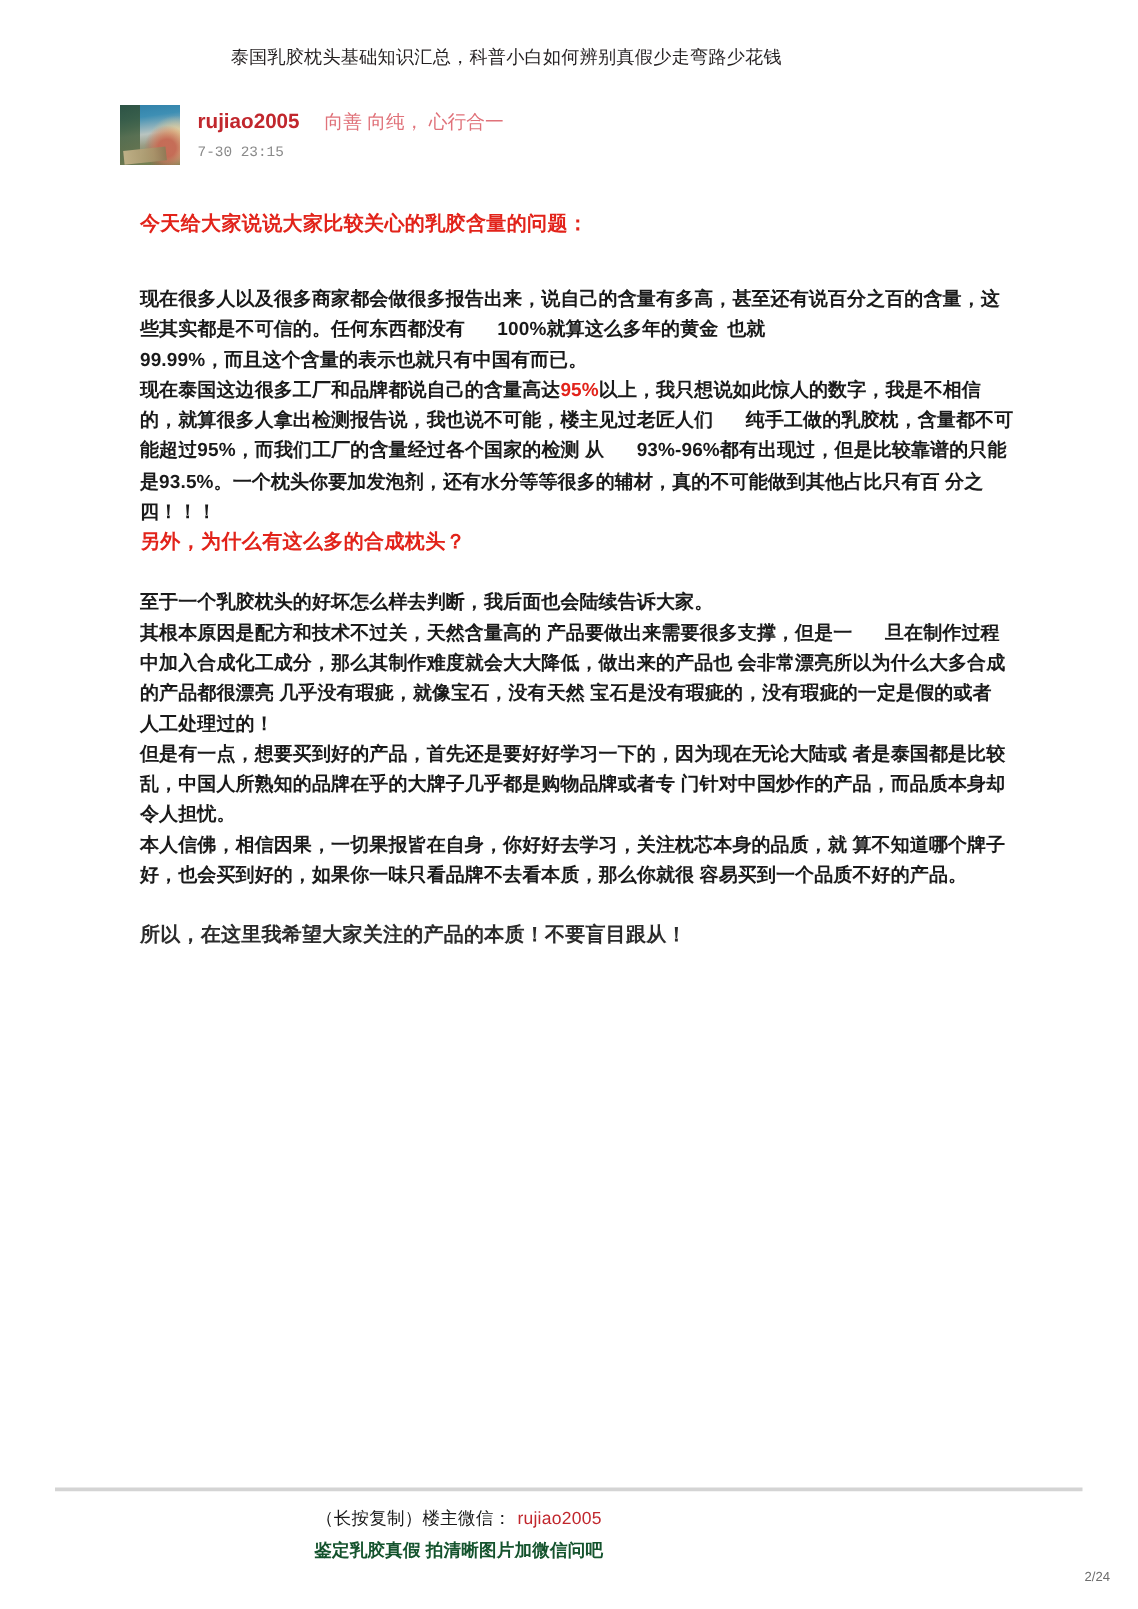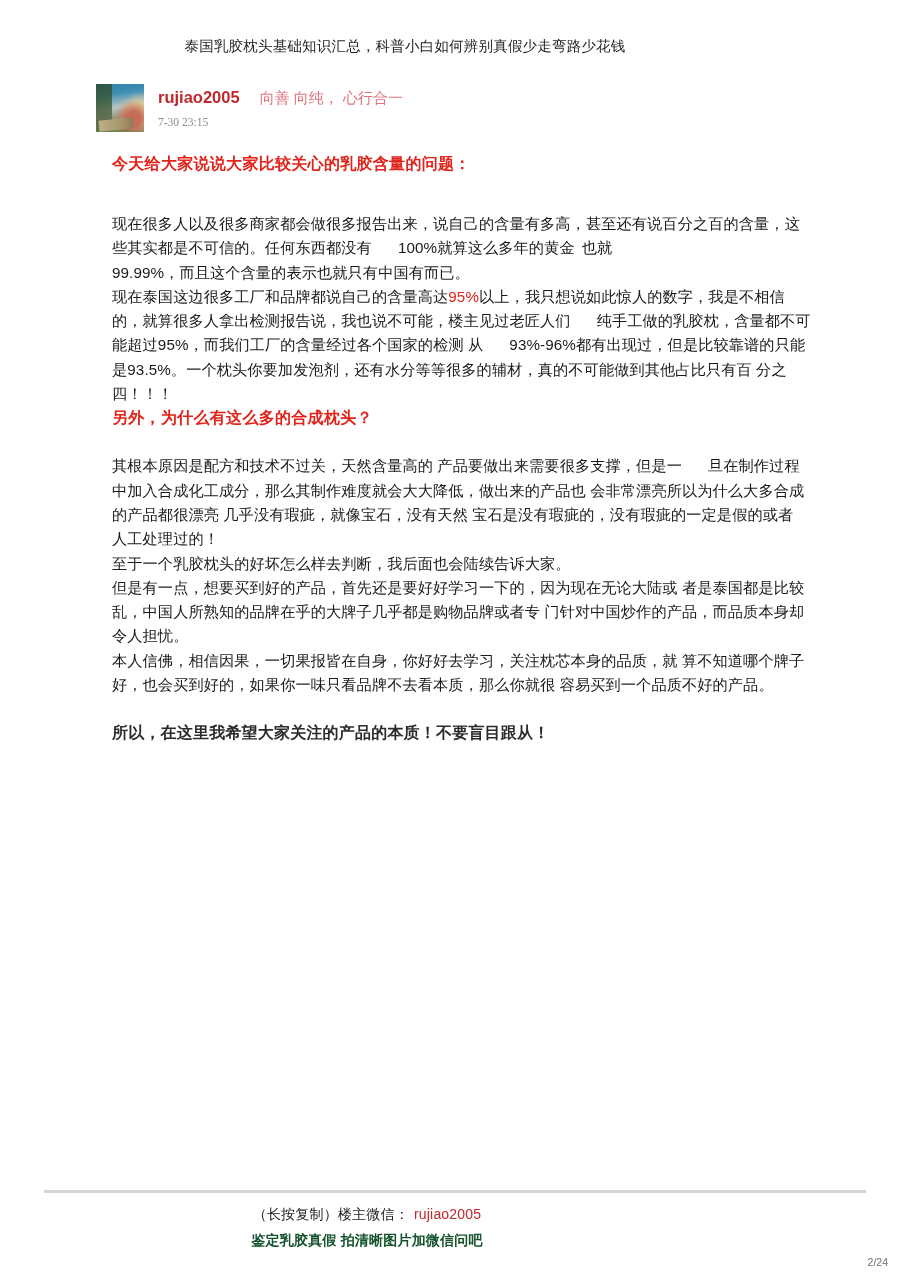--- a/index.html
+++ b/index.html
@@ -90,43 +90,44 @@
   }
   .motto {
     font-size: 15px;
     color: #e0727a;
     margin-left: 20px;
   }
   .timestamp {
     margin-top: 7px;
     font-size: 11.5px;
     color: #8a8a8a;
-    font-family: Liberation Serif, serif;
+    font-family: Liberation Mono, monospace;
   }
 
   
   .body-area {
     position: absolute;
-    top: 152px;
+    top: 168px;
     left: 112px;
     width: 700px;
   }
   .heading-red {
     color: #e2231a;
     font-weight: bold;
     font-size: 16px;
     line-height: 24px;
     letter-spacing: 0.3px;
   }
   .para {
     font-size: 15.2px;
     line-height: 24.3px;
     color: #1a1a1a;
     letter-spacing: 0.1px;
     text-align: left;
+    font-weight: bold;
   }
   .spacer-lg { height: 36px; }
   .spacer-md { height: 24px; }
   .hl-red { color: #e2231a; }
   .gap { display: inline-block; width: 26px; }
   .gap-sm { display: inline-block; width: 7px; }
   .closing {
     font-size: 16px;
     font-weight: bold;
     color: #2b2b2b;
@@ -201,23 +202,23 @@
     <div class="spacer-lg"></div>
 
     <div class="para"><span>现在很多人以及很多商家都会做很多报告出来，说自己的含量有多高，甚至还有说百分之百的含量，这些其实都是不可信的。任何东西都没有</span><span class="gap"></span><span>100%就算这么多年的黄金</span><span class="gap-sm"></span><span>也就</span><br><span>99.99%，而且这个含量的表示也就只有中国有而已。</span></div>
 
     <div class="para"><span>现在泰国这边很多工厂和品牌都说自己的含量高达</span><span class="hl-red">95%</span><span>以上，我只想说如此惊人的数字，我是不相信的，就算很多人拿出检测报告说，我也说不可能，楼主见过老匠人们</span><span class="gap"></span><span>纯手工做的乳胶枕，含量都不可能超过95%，而我们工厂的含量经过各个国家的检测 从</span><span class="gap"></span><span>93%-96%都有出现过，但是比较靠谱的只能是93.5%。一个枕头你要加发泡剂，还有水分等等很多的辅材，真的不可能做到其他占比只有百 分之四！！！</span></div>
 
     <div class="heading-red">另外，为什么有这么多的合成枕头？</div>
 
     <div class="spacer-md"></div>
 
+    <div class="para">至于一个乳胶枕头的好坏怎么样去判断，我后面也会陆续告诉大家。</div>
+
     <div class="para"><span>其根本原因是配方和技术不过关，天然含量高的 产品要做出来需要很多支撑，但是一</span><span class="gap"></span><span>旦在制作过程中加入合成化工成分，那么其制作难度就会大大降低，做出来的产品也 会非常漂亮所以为什么大多合成的产品都很漂亮 几乎没有瑕疵，就像宝石，没有天然 宝石是没有瑕疵的，没有瑕疵的一定是假的或者 人工处理过的！</span></div>
-
-    <div class="para">至于一个乳胶枕头的好坏怎么样去判断，我后面也会陆续告诉大家。</div>
 
     <div class="para">但是有一点，想要买到好的产品，首先还是要好好学习一下的，因为现在无论大陆或 者是泰国都是比较乱，中国人所熟知的品牌在乎的大牌子几乎都是购物品牌或者专 门针对中国炒作的产品，而品质本身却令人担忧。</div>
 
     <div class="para">本人信佛，相信因果，一切果报皆在自身，你好好去学习，关注枕芯本身的品质，就 算不知道哪个牌子好，也会买到好的，如果你一味只看品牌不去看本质，那么你就很 容易买到一个品质不好的产品。</div>
 
     <div class="spacer-md"></div>
 
     <div class="closing">所以，在这里我希望大家关注的产品的本质！不要盲目跟从！</div>
 
   </div>

